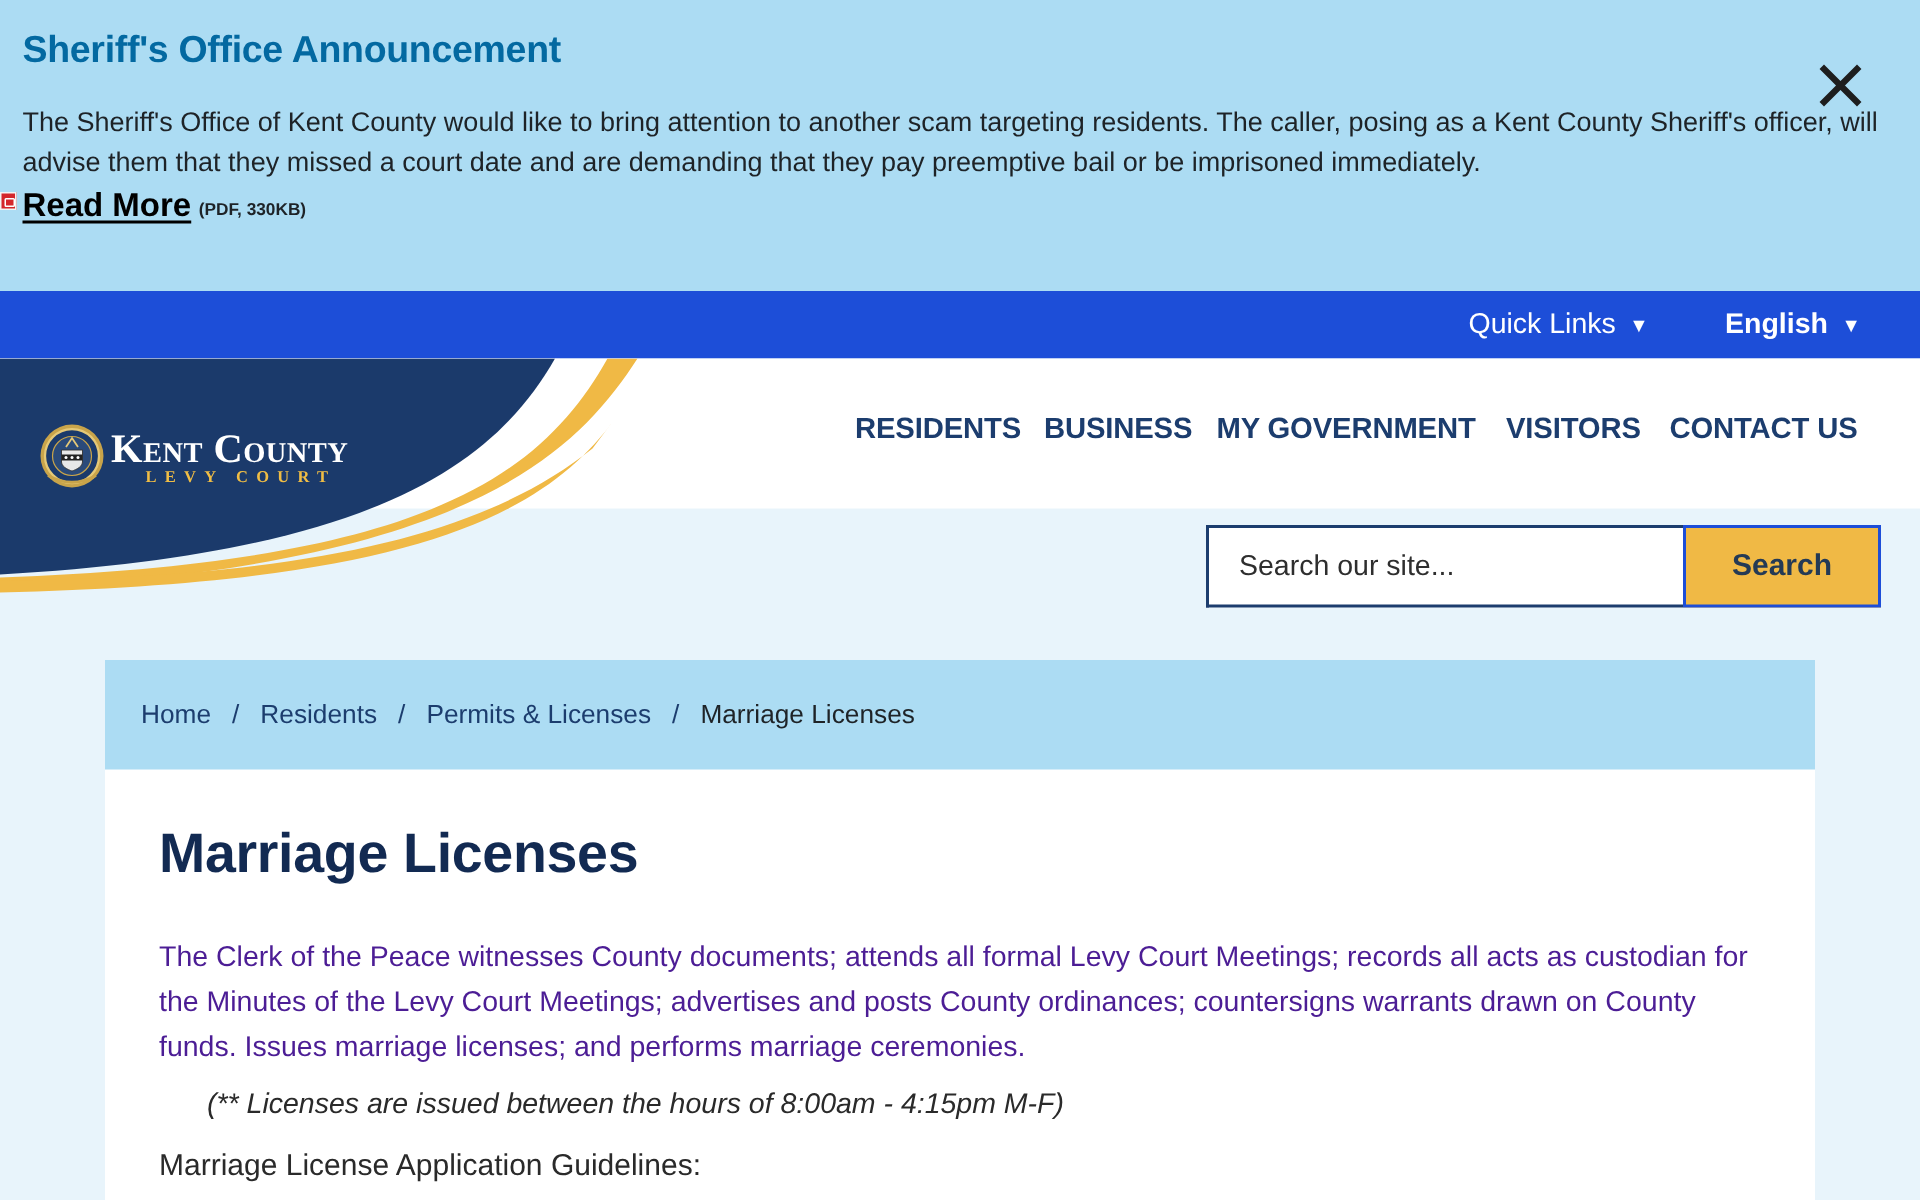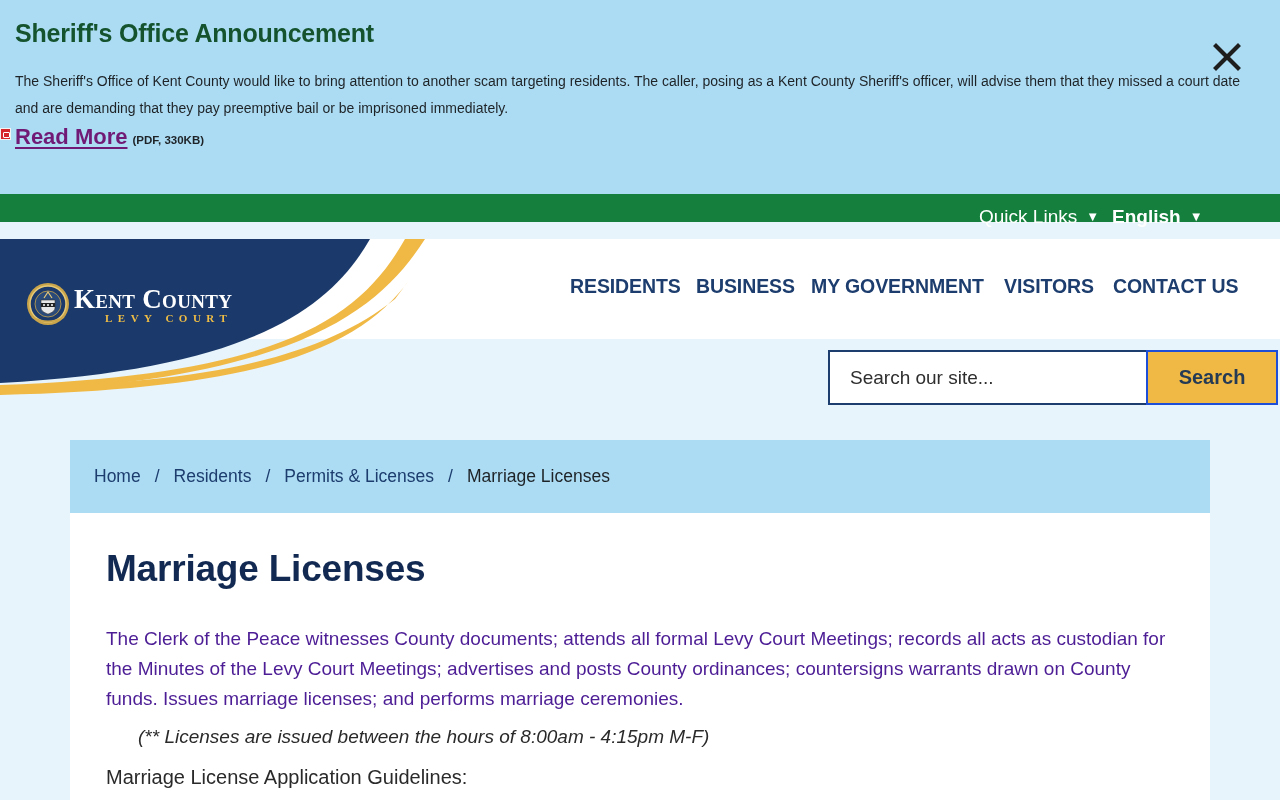--- a/index.html
+++ b/index.html
@@ -13,85 +13,85 @@
 
     
     .alert {
       position: absolute; left: 0; top: 0; width: 1280px; height: 194px;
       background: #acdcf3;
       color: #1e2327;
     }
     .alert-title {
       position: absolute; left: 15px; top: 19px;
       font-size: 25px; font-weight: 700; letter-spacing: -0.2px;
-      color: #14532d;
+      color: #0369a1;
     }
     .alert-body {
       position: absolute; left: 15px; top: 68px; width: 1240px;
-      font-size: 14px; line-height: 27px; color: #1e2327;
+      font-size: 18px; line-height: 27px; color: #1e2327;
     }
     .alert-close {
       position: absolute; left: 1210px; top: 40px; width: 34px; height: 34px;
       cursor: pointer;
     }
     .alert-close svg { width: 34px; height: 34px; display: block; }
     .readmore-wrap {
       position: absolute; left: 0; top: 124px; height: 30px;
       display: flex; align-items: flex-start;
     }
     .pdf-icon {
       width: 11px; height: 12px; margin-top: 4px; margin-right: 4px;
       background: #d4262b; border: 1px solid #f3f3f3; position: relative;
       display: inline-block;
     }
     .pdf-icon::after {
       content: ""; position: absolute; left: 2px; top: 3px; width: 5px; height: 4px;
       border: 1px solid #fff; border-radius: 1px;
     }
     .readmore {
-      font-size: 22px; font-weight: 700; color: #701a75;
+      font-size: 22px; font-weight: 700; color: #000000;
       text-decoration: underline; text-underline-offset: 3px;
       text-decoration-thickness: 2px; margin-left: 0;
       cursor: pointer;
     }
     .readmore-meta {
       font-size: 11.5px; font-weight: 700; margin-left: 5px; margin-top: 10px;
       color: #1e2327;
       text-align: right;
     }
 
     
     .utility-bar {
-      position: absolute; left: 0; top: 194px; width: 1280px; height: 28px;
-      background: #15803d;
+      position: absolute; left: 0; top: 194px; width: 1280px; height: 45px;
+      background: #1d4ed8;
     }
     .util-item {
       position: absolute; top: 0; height: 45px;
       display: flex; align-items: center;
       color: #ffffff; font-size: 19px; cursor: pointer;
     }
     .util-item .caret { font-size: 13px; margin-left: 9px; }
     .util-quick { left: 979px; font-weight: 500; }
-    .util-lang { left: 1112px; font-weight: 700; }
+    .util-lang { left: 1150px; font-weight: 700; }
 
     
     .header {
       position: absolute; left: 0; top: 239px; width: 1280px; height: 100px;
       background: #ffffff;
     }
     .swoosh {
       position: absolute; left: 0; top: 239px; width: 440px; height: 160px;
       pointer-events: none;
     }
     .logo {
       position: absolute; left: 26px; top: 280px; height: 48px;
       display: flex; align-items: center; cursor: pointer;
     }
     .seal { width: 44px; height: 44px; margin-right: 4px; }
-    .logo-text { display: flex; flex-direction: column; align-items: flex-end; }
+    .logo-text { display: flex; flex-direction: column; align-items: center; }
     .logo-main {
       font-family: "Liberation Serif", "DejaVu Serif", serif;
       font-weight: 700; color: #ffffff;
       font-size: 27px; letter-spacing: 0.3px; line-height: 28px;
       font-variant: small-caps;
     }
     .logo-sub {
       font-family: "Liberation Serif", "DejaVu Serif", serif;
       font-weight: 700; color: #f0bd45;
       font-size: 11px; letter-spacing: 5.5px; line-height: 11px;
@@ -102,21 +102,21 @@
       position: absolute; top: 239px; left: 0; height: 97px; width: 1280px;
     }
     .nav-item {
       position: absolute; top: 36px;
       font-size: 19.5px; font-weight: 700; color: #1c3d6e;
       letter-spacing: -0.1px; cursor: pointer; white-space: nowrap;
     }
 
     
     .search {
-      position: absolute; left: 828px; top: 350px; width: 450px; height: 55px;
+      position: absolute; left: 804px; top: 350px; width: 450px; height: 55px;
       display: flex;
     }
     .search-input {
       width: 318px; height: 55px;
       border: 2px solid #1c3d6e; border-right: none;
       background: #fff; padding-left: 20px;
       font-family: "Liberation Sans", "DejaVu Sans", sans-serif;
       font-size: 19px; color: #2a2a2a; outline: none;
     }
     .search-input::placeholder { color: #2e2e2e; opacity: 1; }

